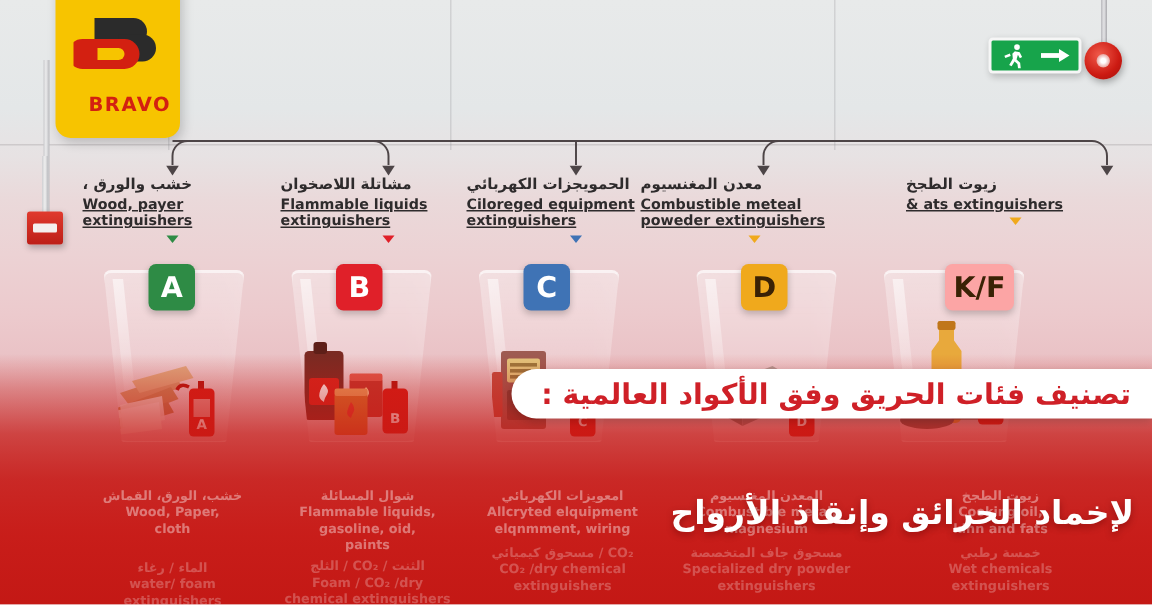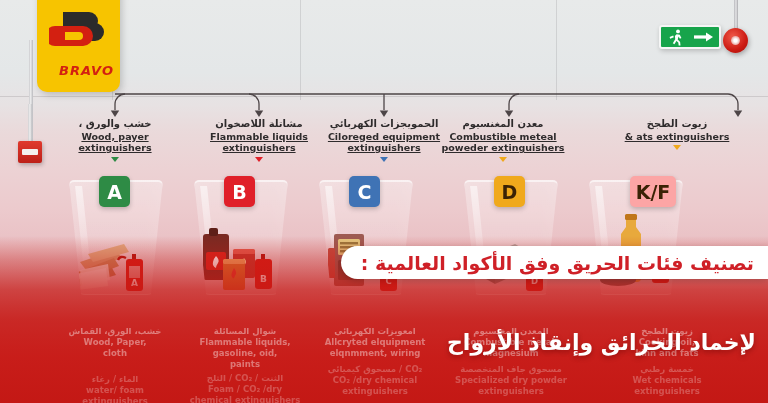--- a/index.html
+++ b/index.html
@@ -41,21 +41,20 @@
     position:absolute;left:37px;top:-14px;width:83px;height:106px;
     background:#f7c400;border-radius:7px 7px 10px 10px;
     box-shadow:2px 3px 7px rgba(0,0,0,.18);
     overflow:hidden;
   }
   .bravo-mark{position:absolute;left:12px;top:24px;width:58px;height:44px;}
   .bravo-word{
     position:absolute;left:16px;right:0;bottom:14px;text-align:center;
     font-size:13px;font-weight:bold;letter-spacing:1px;color:#d32011;
     font-family:"DejaVu Sans",sans-serif;
-    font-style:italic;
   }
   .bravo-pole{
     position:absolute;left:29px;top:40px;width:4px;height:120px;
     background:linear-gradient(90deg,#c9c9cc,#ececed 40%,#b9b9bd);
   }
 
   
   .pullbox{
     position:absolute;left:18px;top:141px;width:24px;height:22px;
     background:linear-gradient(180deg,#e03a2d,#bd1f18);
@@ -93,21 +92,21 @@
   }
   .alarm-stem{
     position:absolute;left:734px;top:0;width:4px;height:30px;
     background:linear-gradient(90deg,#b9b9bd,#e4e4e6,#a9a9ad);
   }
 
   
   .tree{position:absolute;left:0;top:70px;width:768px;height:50px;}
 
   
-  .cat{position:absolute;top:118px;text-align:center;}
+  .cat{position:absolute;top:118px;text-align:left;}
   .cat .ar{
     font-size:10px;font-weight:bold;color:#2e2b2c;line-height:1.25;
     direction:rtl;font-family:"DejaVu Sans",sans-serif;
   }
   .cat .en{
     font-size:9.5px;font-weight:bold;color:#2e2b2c;line-height:1.22;
     font-family:"DejaVu Sans",sans-serif;
     text-decoration:underline;
   }
   .cat .tick{

